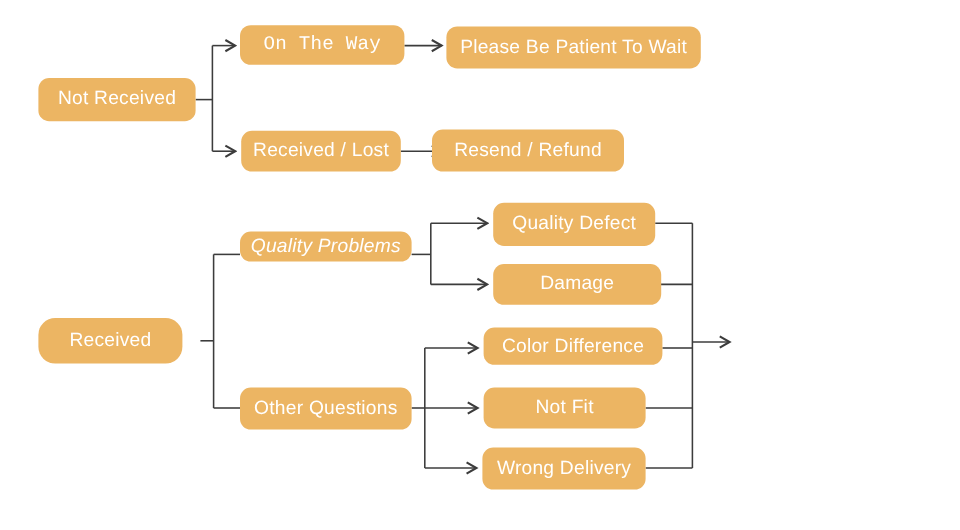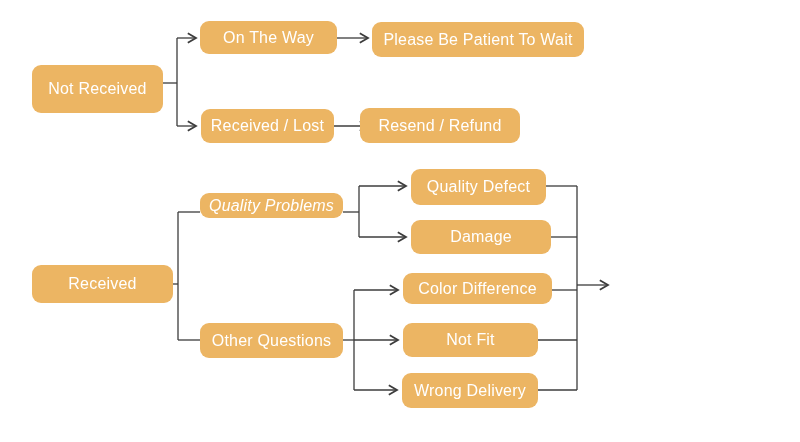--- a/index.html
+++ b/index.html
@@ -83,31 +83,31 @@
       <path d="M334,126 H368"></path>
       <path d="M359,186 H406"></path>
       <path d="M359,237 H406"></path>
       <path d="M354,290 H398"></path>
       <path d="M354,340 H398"></path>
       <path d="M354,390 H397"></path>
       <path d="M577,285 H608"></path>
     </g>
   </svg>
 
-  <div class="node" style="left:32px;  top:65px;  width:131px; height:48px;">Not Received</div>
+  <div class="node" style="left:32px;  top:65px;  width:131px; height:36px;">Not Received</div>
 
-  <div class="node" style="left:200px; top:21px;  width:137px; height:33px;">On The Way</div>
+  <div class="node" style="left:200px; top:21px;  width:137px; height:33px;font-family:Liberation Mono, monospace;">On The Way</div>
 
   <div class="node" style="left:372px; top:22px;  width:212px; height:35px;">Please Be Patient To Wait</div>
 
   <div class="node" style="left:201px; top:109px; width:133px; height:34px;">Received / Lost</div>
 
   <div class="node" style="left:360px; top:108px; width:160px; height:35px;">Resend / Refund</div>
 
-  <div class="node" style="left:32px;  top:265px; width:141px; height:38px;">Received</div>
+  <div class="node" style="left:32px;  top:265px; width:120px; height:38px;border-radius:14px;">Received</div>
 
   <div class="node" style="left:200px; top:193px; width:143px; height:25px;font-style:italic;">Quality Problems</div>
 
   <div class="node" style="left:200px; top:323px; width:143px; height:35px;">Other Questions</div>
 
   <div class="node" style="left:411px; top:169px; width:135px; height:36px;">Quality Defect</div>
 
   <div class="node" style="left:411px; top:220px; width:140px; height:34px;">Damage</div>
 
   <div class="node" style="left:403px; top:273px; width:149px; height:31px;">Color Difference</div>

